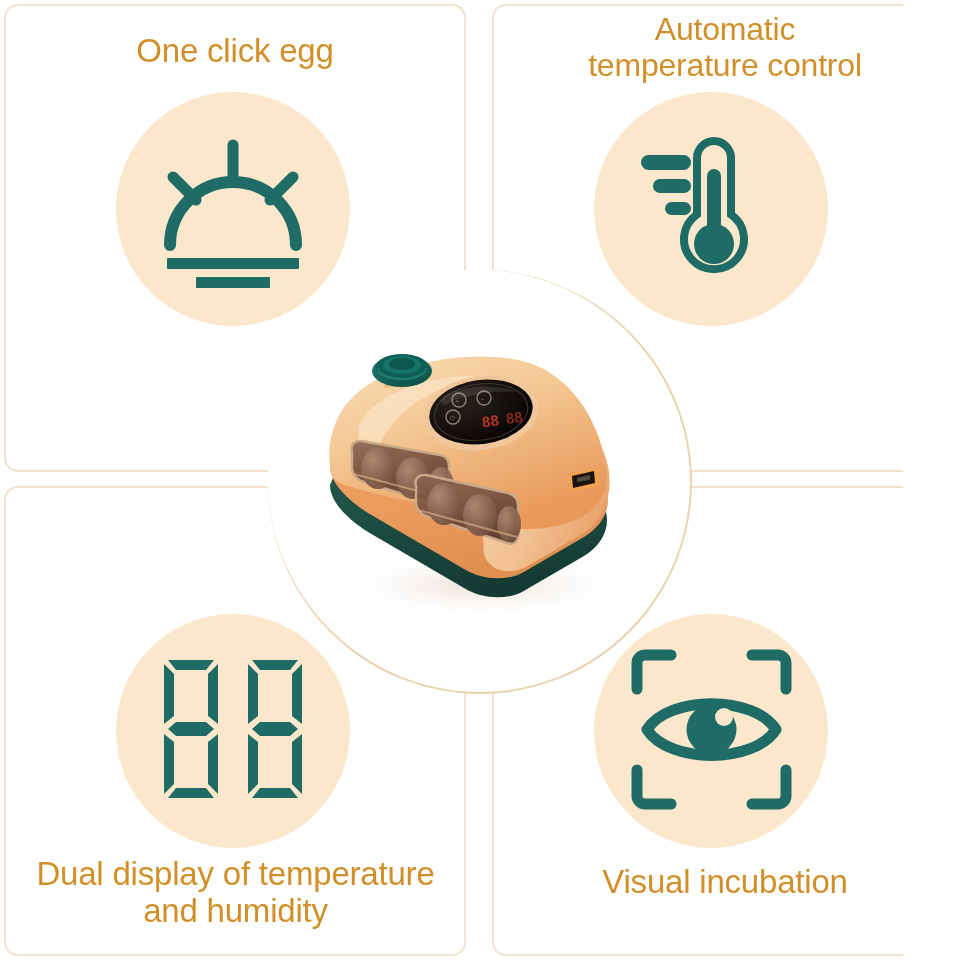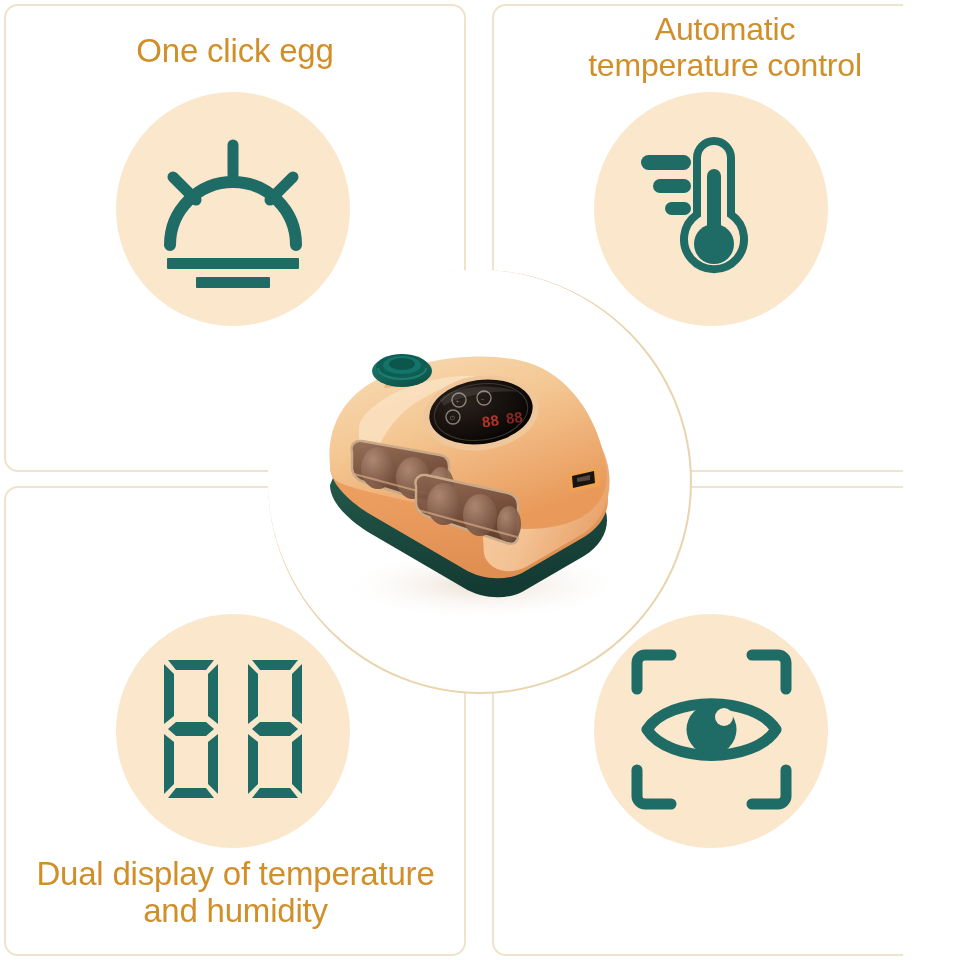--- a/index.html
+++ b/index.html
@@ -192,20 +192,21 @@
 
           <path d="M18 82.5 C40 48 125 48 147 82.5 C125 117 40 117 18 82.5 Z"></path>
         </g>
 
         <circle cx="82.5" cy="82.5" r="25" fill="#1f6b66"></circle>
         <circle cx="95" cy="70" r="9" fill="#fae7cc"></circle>
       </svg>
     </span>
   </div>
 
+  <div class="caption cap-br">Visual incubation</div>
 
   <div id="center-ring"></div>
 
   <div id="product-shot">
     <svg width="420" height="420" viewBox="0 0 420 420">
       <defs>
         <linearGradient id="bodyTop" x1="0" y1="0" x2="0.55" y2="1">
           <stop offset="0%" stop-color="#f8dcb8"></stop>
           <stop offset="45%" stop-color="#f4c894"></stop>
           <stop offset="100%" stop-color="#e99a5b"></stop>

